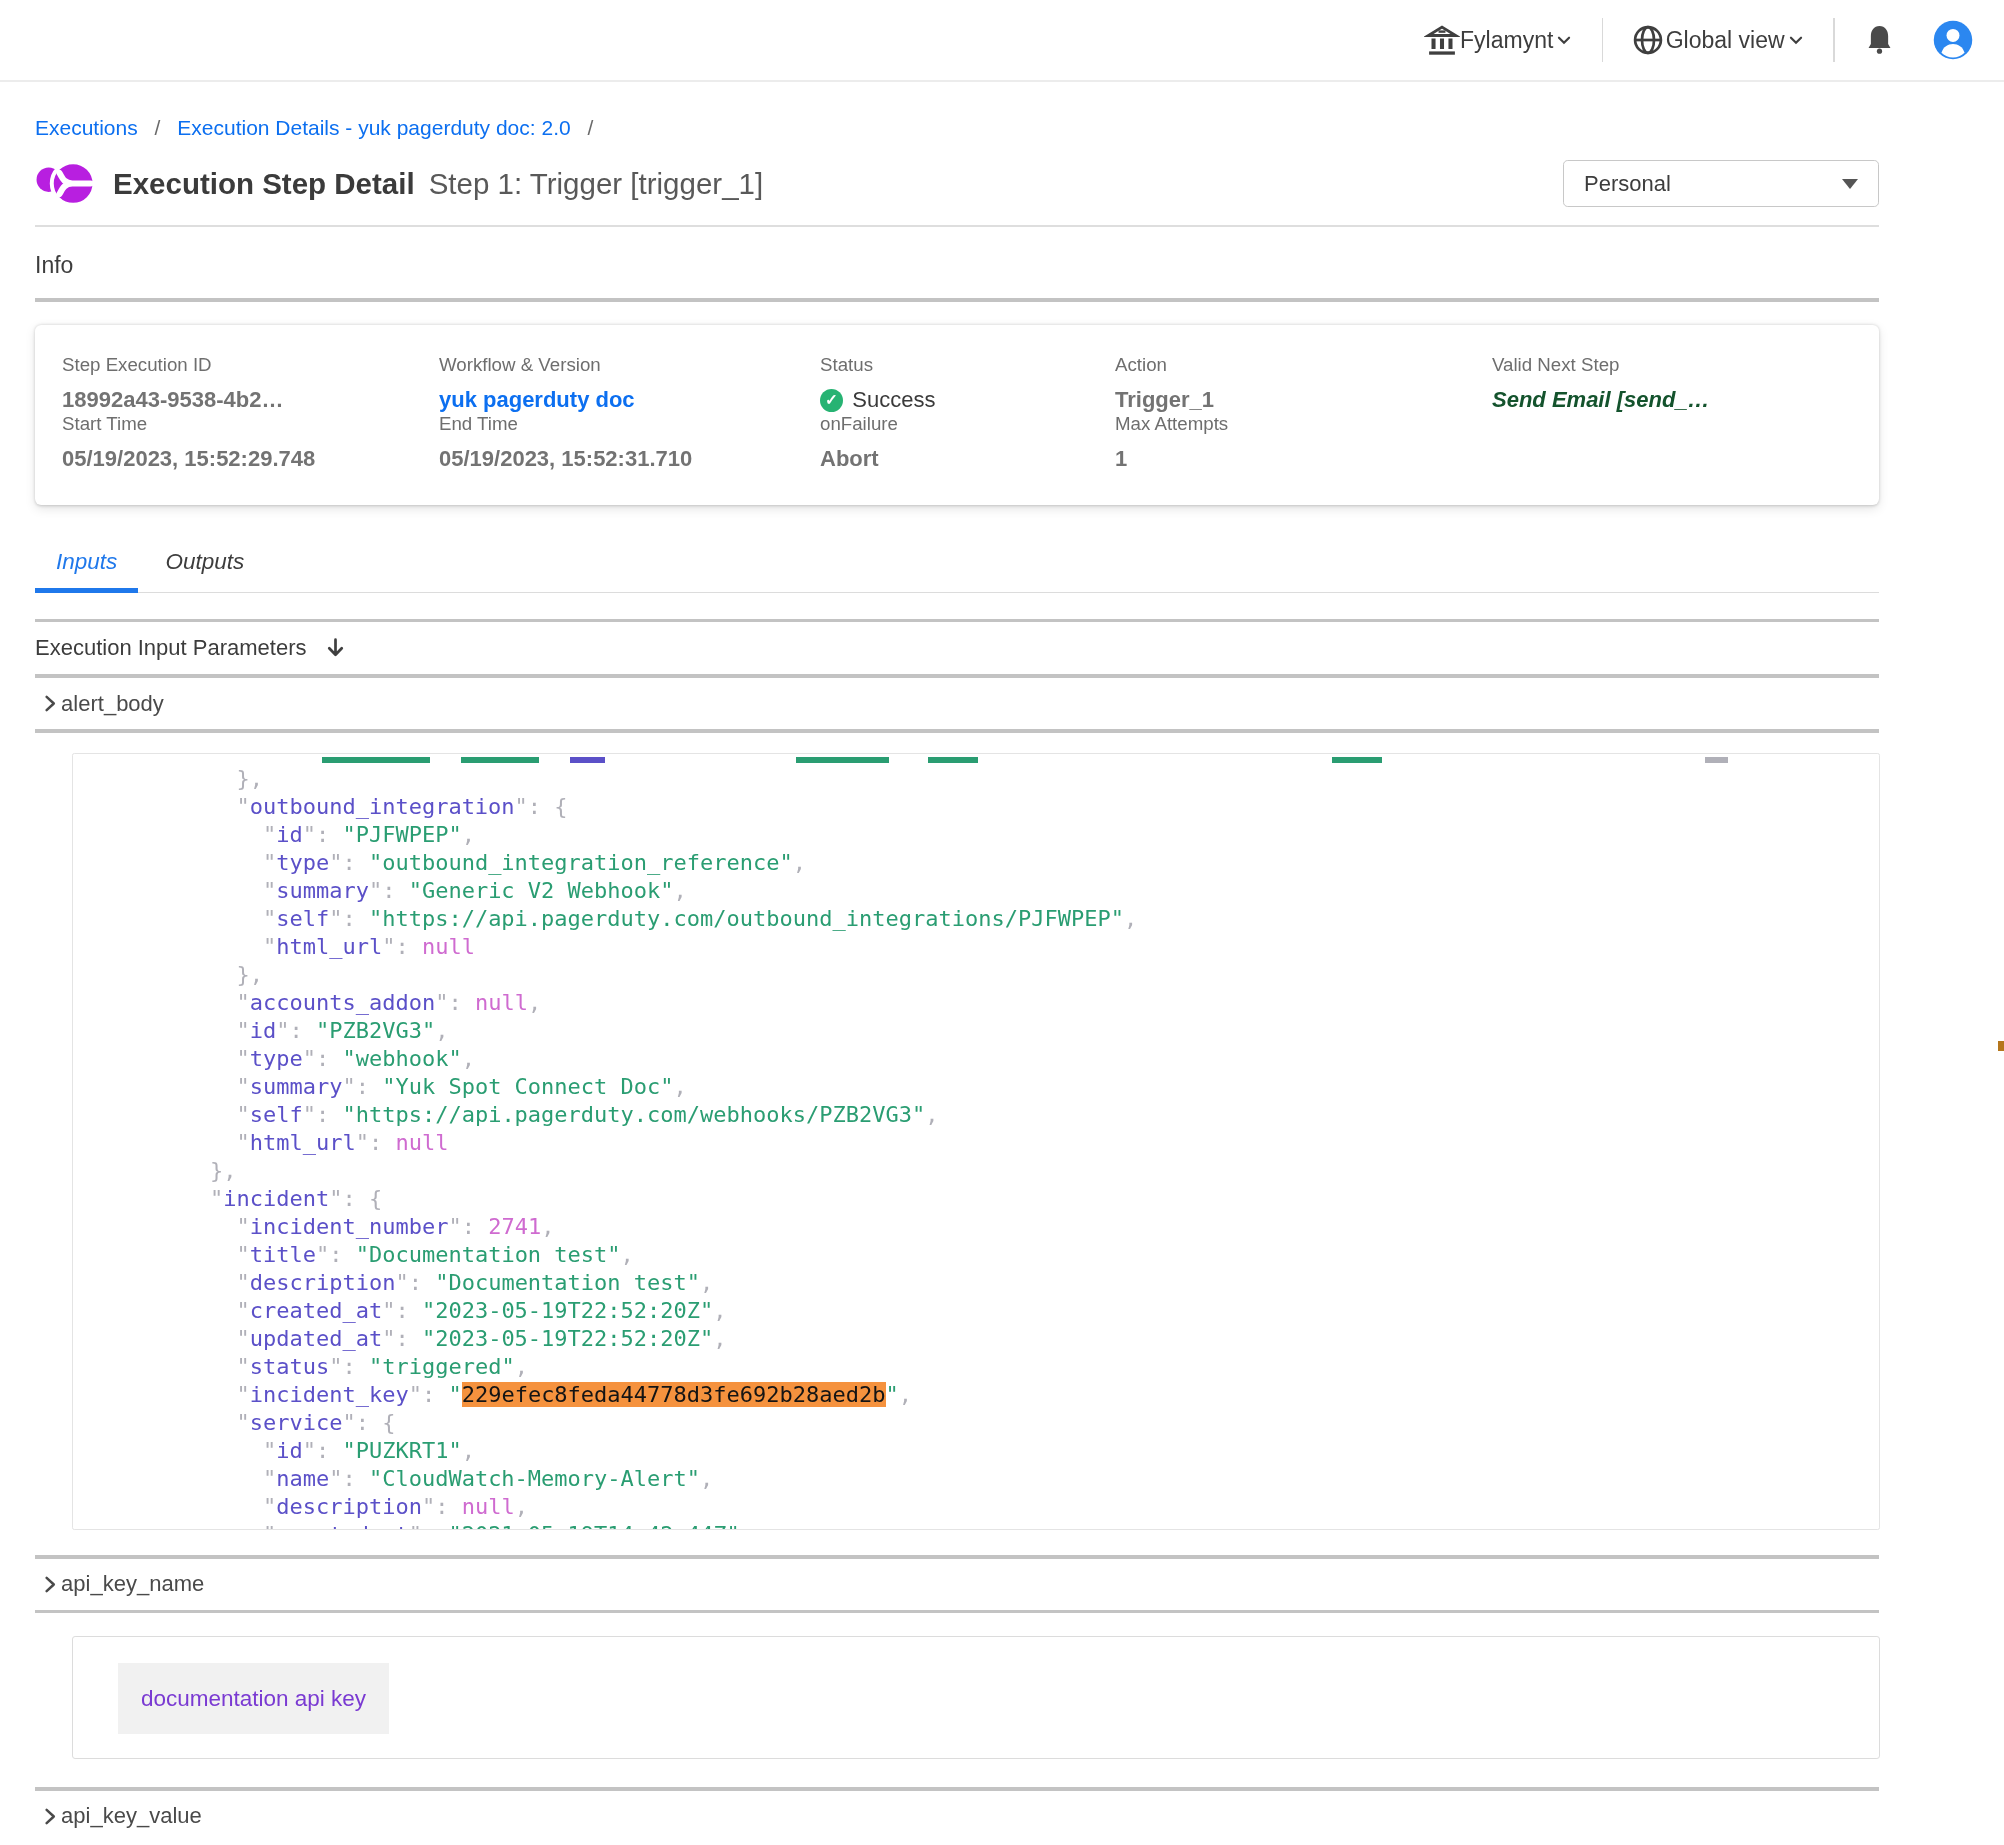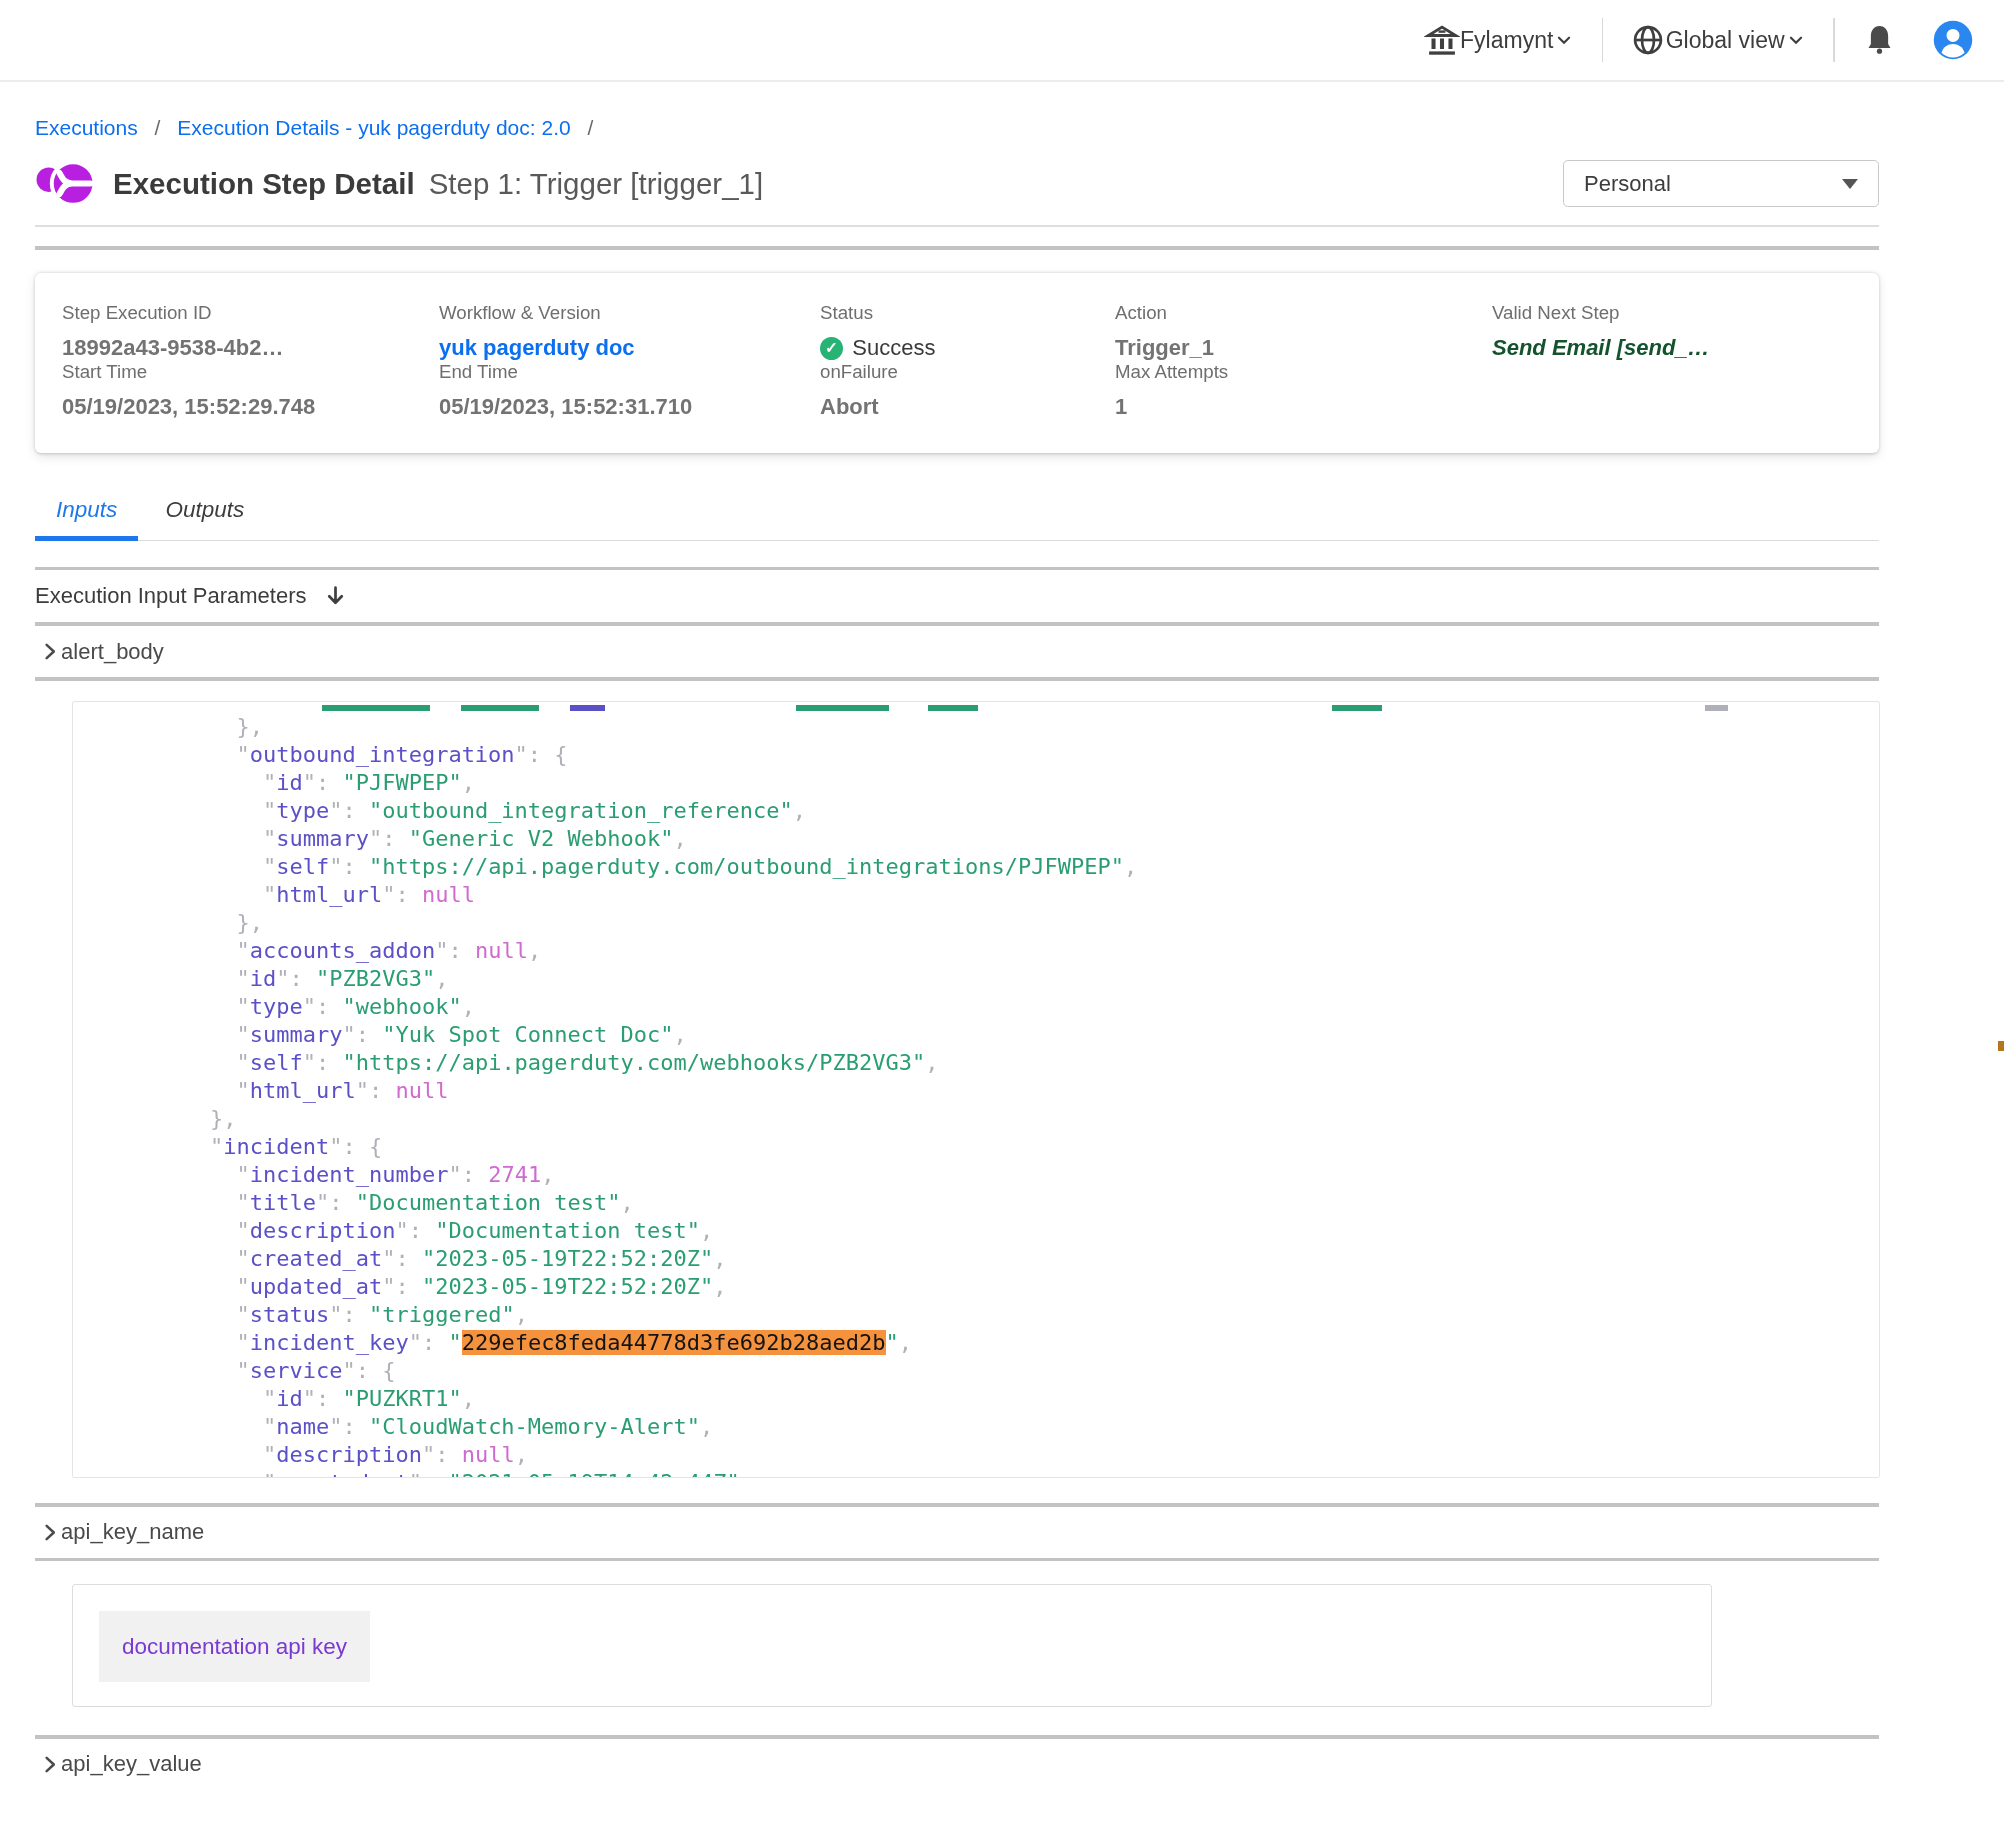--- a/index.html
+++ b/index.html
@@ -42,21 +42,21 @@
   .param-header { height:52px; display:flex; align-items:center; gap:17px; font-size:22px; color:#3c3c3c; }
   .section-row { height:51px; display:flex; align-items:center; font-size:22px; color:#4a4a4a; cursor:pointer; padding-left:3.1px; }
   
   .codeblock { margin:19.4px 0 0 37px; width:1808px; height:777px; border:1.6px solid #e4e4e4; border-radius:2.3px; background:#fff; overflow:hidden; padding:3.1px 0 0 31px; cursor:text; }
   .code-clip-strip { height:6.2px; margin-bottom:1.6px; width:1632px;
     background:linear-gradient(90deg, transparent 0 218px, #2a9d72 218px 326px, transparent 326px 357px, #2a9d72 357px 435px, transparent 435px 466px, #5b50c8 466px 501px, transparent 501px 692px, #2a9d72 692px 785px, transparent 785px 824px, #2a9d72 824px 874px, transparent 874px 1228px, #2a9d72 1228px 1278px, transparent 1278px 1601px, #b0b0b8 1601px 1624px, transparent 1624px); }
   .code-line { font-family:"DejaVu Sans Mono", monospace; font-size:22px; line-height:28px; white-space:pre; }
   .tok-g { color:#b0b0b8; } .tok-k { color:#5b50c8; } .tok-s { color:#2a9d72; } .tok-n { color:#cf6bd0; }
   .tok-hl { background:#f5923e; color:#141414; }
   
-  .api-panel { margin:22.5px 0 0 37px; width:1640px; height:123px; border:1.6px solid #dcdcdc; border-radius:3.1px; background:#fff; }
+  .api-panel { margin:22.5px 0 0 37px; width:1808px; height:123px; border:1.6px solid #dcdcdc; border-radius:3.1px; background:#fff;padding-left:19px; }
   .chip { margin:26.4px 0 0 26px; width:271px; height:71px; background:#f1f1f1; display:inline-flex; align-items:center; justify-content:center; font-size:22.5px; color:#7a3ad2; }
   .d3 { margin-top:25px; } .d4 { margin-top:28px; }
   .scroll-marker { position:fixed; left:1998px; top:1041px; width:6.2px; height:10px; background:#b5761c; }
   .icon { display:inline-flex; align-items:center; justify-content:center; }
 </style>
 </head>
 <body>
 
 <div class="topbar">
   <div class="group">
@@ -129,20 +129,21 @@
     <span class="ttl">Execution Step Detail</span>
     <span class="sub">Step 1: Trigger [trigger_1]</span>
     <div class="select">
       <span>Personal</span>
       <span class="caret"></span>
     </div>
   </div>
 
   <div class="thin-div"></div>
 
+  <div class="info-heading">Info</div>
   <div class="thick-div d1"></div>
 
   <div class="info-card">
     <div class="info-grid">
         <div class="info-cell">
           <div class="lbl">Step Execution ID</div>
           <div class="val text">18992a43-9538-4b2…</div>
         </div>
         <div class="info-cell">
           <div class="lbl">Workflow &amp; Version</div>

